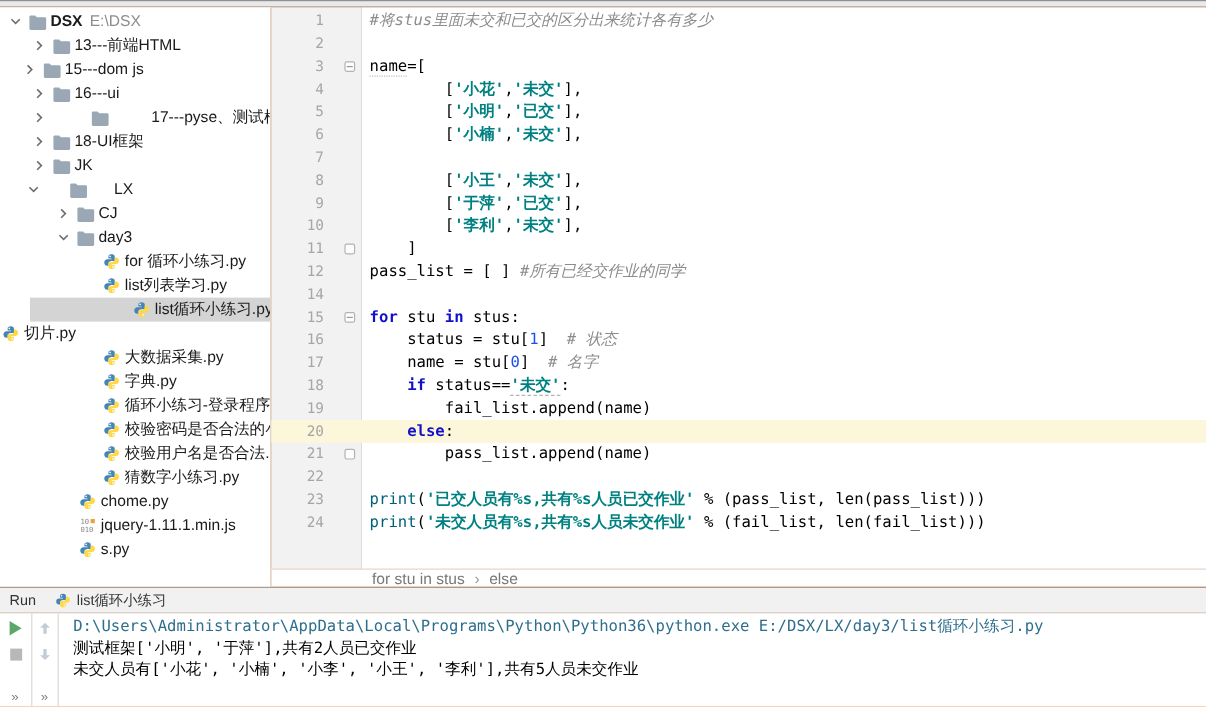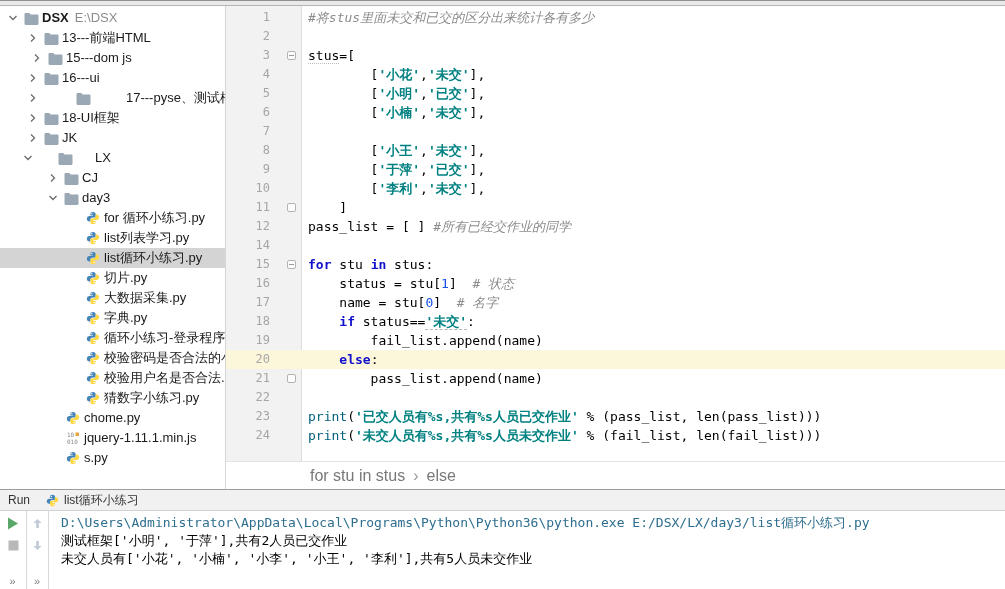--- a/index.html
+++ b/index.html
@@ -33,21 +33,21 @@
   .fold-mark.start::after { content: ""; position: absolute; left: 1px; right: 1px; top: 3px; border-top: 1px solid #9a9a9a; }
   .code-text { font-family: "DejaVu Sans Mono", "Liberation Mono", monospace; font-size: 13px; padding-left: 6px; color: #000; }
   .tk-k { color: #1111cc; font-weight: bold; }
   .tk-s { color: #008080; font-weight: bold; }
   .tk-c { color: #8c8c8c; font-style: italic; }
   .tk-n { color: #1750eb; }
   .tk-b { color: #00627a; }
   .tk-u { border-bottom: 1px dashed #b5b5b5; }
   .wavy { border-bottom: 1px dotted #bdbdbd; }
 
-  .breadcrumb-bar { height: 28px; flex: none; border-top: 1px solid #e3e3e3; display: flex; align-items: center; padding-left: 80px; font-size: 16px; color: #787878; background: #fff; }
+  .breadcrumb-bar { height: 15px; flex: none; border-top: 1px solid #e3e3e3; display: flex; align-items: center; padding-left: 80px; font-size: 13px; color: #787878; background: #fff; }
   .crumb { padding: 2px 4px; cursor: default; }
   .crumb-sep { color: #9a9a9a; padding: 0 4px; }
 
   
   .run-panel { height: 100px; border-top: 1px solid #9e9e9e; display: flex; flex-direction: column; }
   .run-tabs { height: 21px; flex: none; background: #f1f1f1; border-bottom: 1px solid #d2d2d2; display: flex; align-items: center; font-size: 12px; color: #333; }
   .run-label { margin-left: 8px; }
   .run-tab { display: flex; align-items: center; margin-left: 12px; padding: 0 4px; height: 100%; }
   .run-tab .ticon { margin-right: 5px; display: inline-flex; }
   .run-body { flex: 1; display: flex; overflow: hidden; background: #fff; }
@@ -92,21 +92,21 @@
               <polyline points="5,3.5 8.5,7 5,10.5" fill="none" stroke="#6b6b6b" stroke-width="1.3"></polyline>
             </svg>
           </span>
           <span class="tree-icon">
             <svg width="15" height="13" viewBox="0 0 15 13">
               <path d="M.5 2.2C.5 1.5 1 1 1.7 1h3.6l1.3 1.4h6.7c.7 0 1.2.5 1.2 1.2v8.2c0 .7-.5 1.2-1.2 1.2H1.7C1 13 .5 12.5.5 11.8z" fill="#9aa7b4"></path>
             </svg>
           </span>
           <span class="tree-label">13---前端HTML</span>
         </div>
-        <div class="tree-row" style="padding-left: 28px;">
+        <div class="tree-row" style="padding-left: 16px;">
           <span class="tree-chevron">
             <svg width="14" height="14" viewBox="0 0 14 14">
               <polyline points="5,3.5 8.5,7 5,10.5" fill="none" stroke="#6b6b6b" stroke-width="1.3"></polyline>
             </svg>
           </span>
           <span class="tree-icon">
             <svg width="15" height="13" viewBox="0 0 15 13">
               <path d="M.5 2.2C.5 1.5 1 1 1.7 1h3.6l1.3 1.4h6.7c.7 0 1.2.5 1.2 1.2v8.2c0 .7-.5 1.2-1.2 1.2H1.7C1 13 .5 12.5.5 11.8z" fill="#9aa7b4"></path>
             </svg>
           </span>
@@ -218,32 +218,32 @@
           <span class="tree-icon">
             <svg width="14" height="14" viewBox="0 0 16 16">
               <path d="M7.9 1C6 1 5 1.9 5 3.2V5h3v.8H3.9C2.2 5.8 1 7 1 8.9 1 10.8 2.2 12 3.9 12H5v-1.7C5 8.6 6.3 7.5 8 7.5h3V3.2C11 1.9 9.8 1 7.9 1z" fill="#4584b6"></path>
               <path d="M8.1 15c1.9 0 2.9-.9 2.9-2.2V11H8v-.8h4.1c1.7 0 2.9-1.2 2.9-3.1 0-1.9-1.2-3.1-2.9-3.1H11v1.7c0 1.7-1.3 2.8-3 2.8H5v4.3C5 14.1 6.2 15 8.1 15z" fill="#ffd845"></path>
               <circle cx="6.6" cy="3" r=".8" fill="#fff"></circle>
               <circle cx="9.4" cy="13" r=".8" fill="#fff"></circle>
             </svg>
           </span>
           <span class="tree-label">list列表学习.py</span>
         </div>
-        <div class="tree-row selected" style="padding-left: 84px;">
+        <div class="tree-row selected" style="padding-left: 84px; margin-left: 25px;">
           <span class="tree-icon">
             <svg width="14" height="14" viewBox="0 0 16 16">
               <path d="M7.9 1C6 1 5 1.9 5 3.2V5h3v.8H3.9C2.2 5.8 1 7 1 8.9 1 10.8 2.2 12 3.9 12H5v-1.7C5 8.6 6.3 7.5 8 7.5h3V3.2C11 1.9 9.8 1 7.9 1z" fill="#4584b6"></path>
               <path d="M8.1 15c1.9 0 2.9-.9 2.9-2.2V11H8v-.8h4.1c1.7 0 2.9-1.2 2.9-3.1 0-1.9-1.2-3.1-2.9-3.1H11v1.7c0 1.7-1.3 2.8-3 2.8H5v4.3C5 14.1 6.2 15 8.1 15z" fill="#ffd845"></path>
               <circle cx="6.6" cy="3" r=".8" fill="#fff"></circle>
               <circle cx="9.4" cy="13" r=".8" fill="#fff"></circle>
             </svg>
           </span>
           <span class="tree-label">list循环小练习.py</span>
         </div>
-        <div class="tree-row" style="padding-left: 84px;">
+        <div class="tree-row" style="">
           <span class="tree-icon">
             <svg width="14" height="14" viewBox="0 0 16 16">
               <path d="M7.9 1C6 1 5 1.9 5 3.2V5h3v.8H3.9C2.2 5.8 1 7 1 8.9 1 10.8 2.2 12 3.9 12H5v-1.7C5 8.6 6.3 7.5 8 7.5h3V3.2C11 1.9 9.8 1 7.9 1z" fill="#4584b6"></path>
               <path d="M8.1 15c1.9 0 2.9-.9 2.9-2.2V11H8v-.8h4.1c1.7 0 2.9-1.2 2.9-3.1 0-1.9-1.2-3.1-2.9-3.1H11v1.7c0 1.7-1.3 2.8-3 2.8H5v4.3C5 14.1 6.2 15 8.1 15z" fill="#ffd845"></path>
               <circle cx="6.6" cy="3" r=".8" fill="#fff"></circle>
               <circle cx="9.4" cy="13" r=".8" fill="#fff"></circle>
             </svg>
           </span>
           <span class="tree-label">切片.py</span>
         </div>
@@ -344,21 +344,21 @@
             </svg>
           </span>
           <span class="tree-label">s.py</span>
         </div>
       </div>
 
     <div class="editor">
       <div class="code-scroll">
           <div class="code-row"><div class="gutter-cell"><span class="gutter-num">1</span></div><span class="code-text"><span class="tk-c">#将stus里面未交和已交的区分出来统计各有多少</span></span></div>
           <div class="code-row"><div class="gutter-cell"><span class="gutter-num">2</span></div><span class="code-text"></span></div>
-          <div class="code-row"><div class="gutter-cell"><span class="gutter-num">3</span><span class="fold-mark start"></span></div><span class="code-text"><span class="wavy">stus</span><span>=[</span></span></div>
+          <div class="code-row"><div class="gutter-cell"><span class="gutter-num">3</span><span class="fold-mark start"></span></div><span class="code-text"><span class="wavy">name</span><span>=[</span></span></div>
           <div class="code-row"><div class="gutter-cell"><span class="gutter-num">4</span></div><span class="code-text"><span>        [</span><span class="tk-s">'小花'</span><span>,</span><span class="tk-s">'未交'</span><span>],</span></span></div>
           <div class="code-row"><div class="gutter-cell"><span class="gutter-num">5</span></div><span class="code-text"><span>        [</span><span class="tk-s">'小明'</span><span>,</span><span class="tk-s">'已交'</span><span>],</span></span></div>
           <div class="code-row"><div class="gutter-cell"><span class="gutter-num">6</span></div><span class="code-text"><span>        [</span><span class="tk-s">'小楠'</span><span>,</span><span class="tk-s">'未交'</span><span>],</span></span></div>
           <div class="code-row"><div class="gutter-cell"><span class="gutter-num">7</span></div></div>
           <div class="code-row"><div class="gutter-cell"><span class="gutter-num">8</span></div><span class="code-text"><span>        [</span><span class="tk-s">'小王'</span><span>,</span><span class="tk-s">'未交'</span><span>],</span></span></div>
           <div class="code-row"><div class="gutter-cell"><span class="gutter-num">9</span></div><span class="code-text"><span>        [</span><span class="tk-s">'于萍'</span><span>,</span><span class="tk-s">'已交'</span><span>],</span></span></div>
           <div class="code-row"><div class="gutter-cell"><span class="gutter-num">10</span></div><span class="code-text"><span>        [</span><span class="tk-s">'李利'</span><span>,</span><span class="tk-s">'未交'</span><span>],</span></span></div>
           <div class="code-row"><div class="gutter-cell"><span class="gutter-num">11</span><span class="fold-mark"></span></div><span class="code-text"><span>    ]</span></span></div>
           <div class="code-row"><div class="gutter-cell"><span class="gutter-num">12</span></div><span class="code-text"><span>pass_list = [ ] </span><span class="tk-c">#所有已经交作业的同学</span></span></div>
           <div class="code-row"><div class="gutter-cell"><span class="gutter-num">14</span></div><span class="code-text"></span></div>

